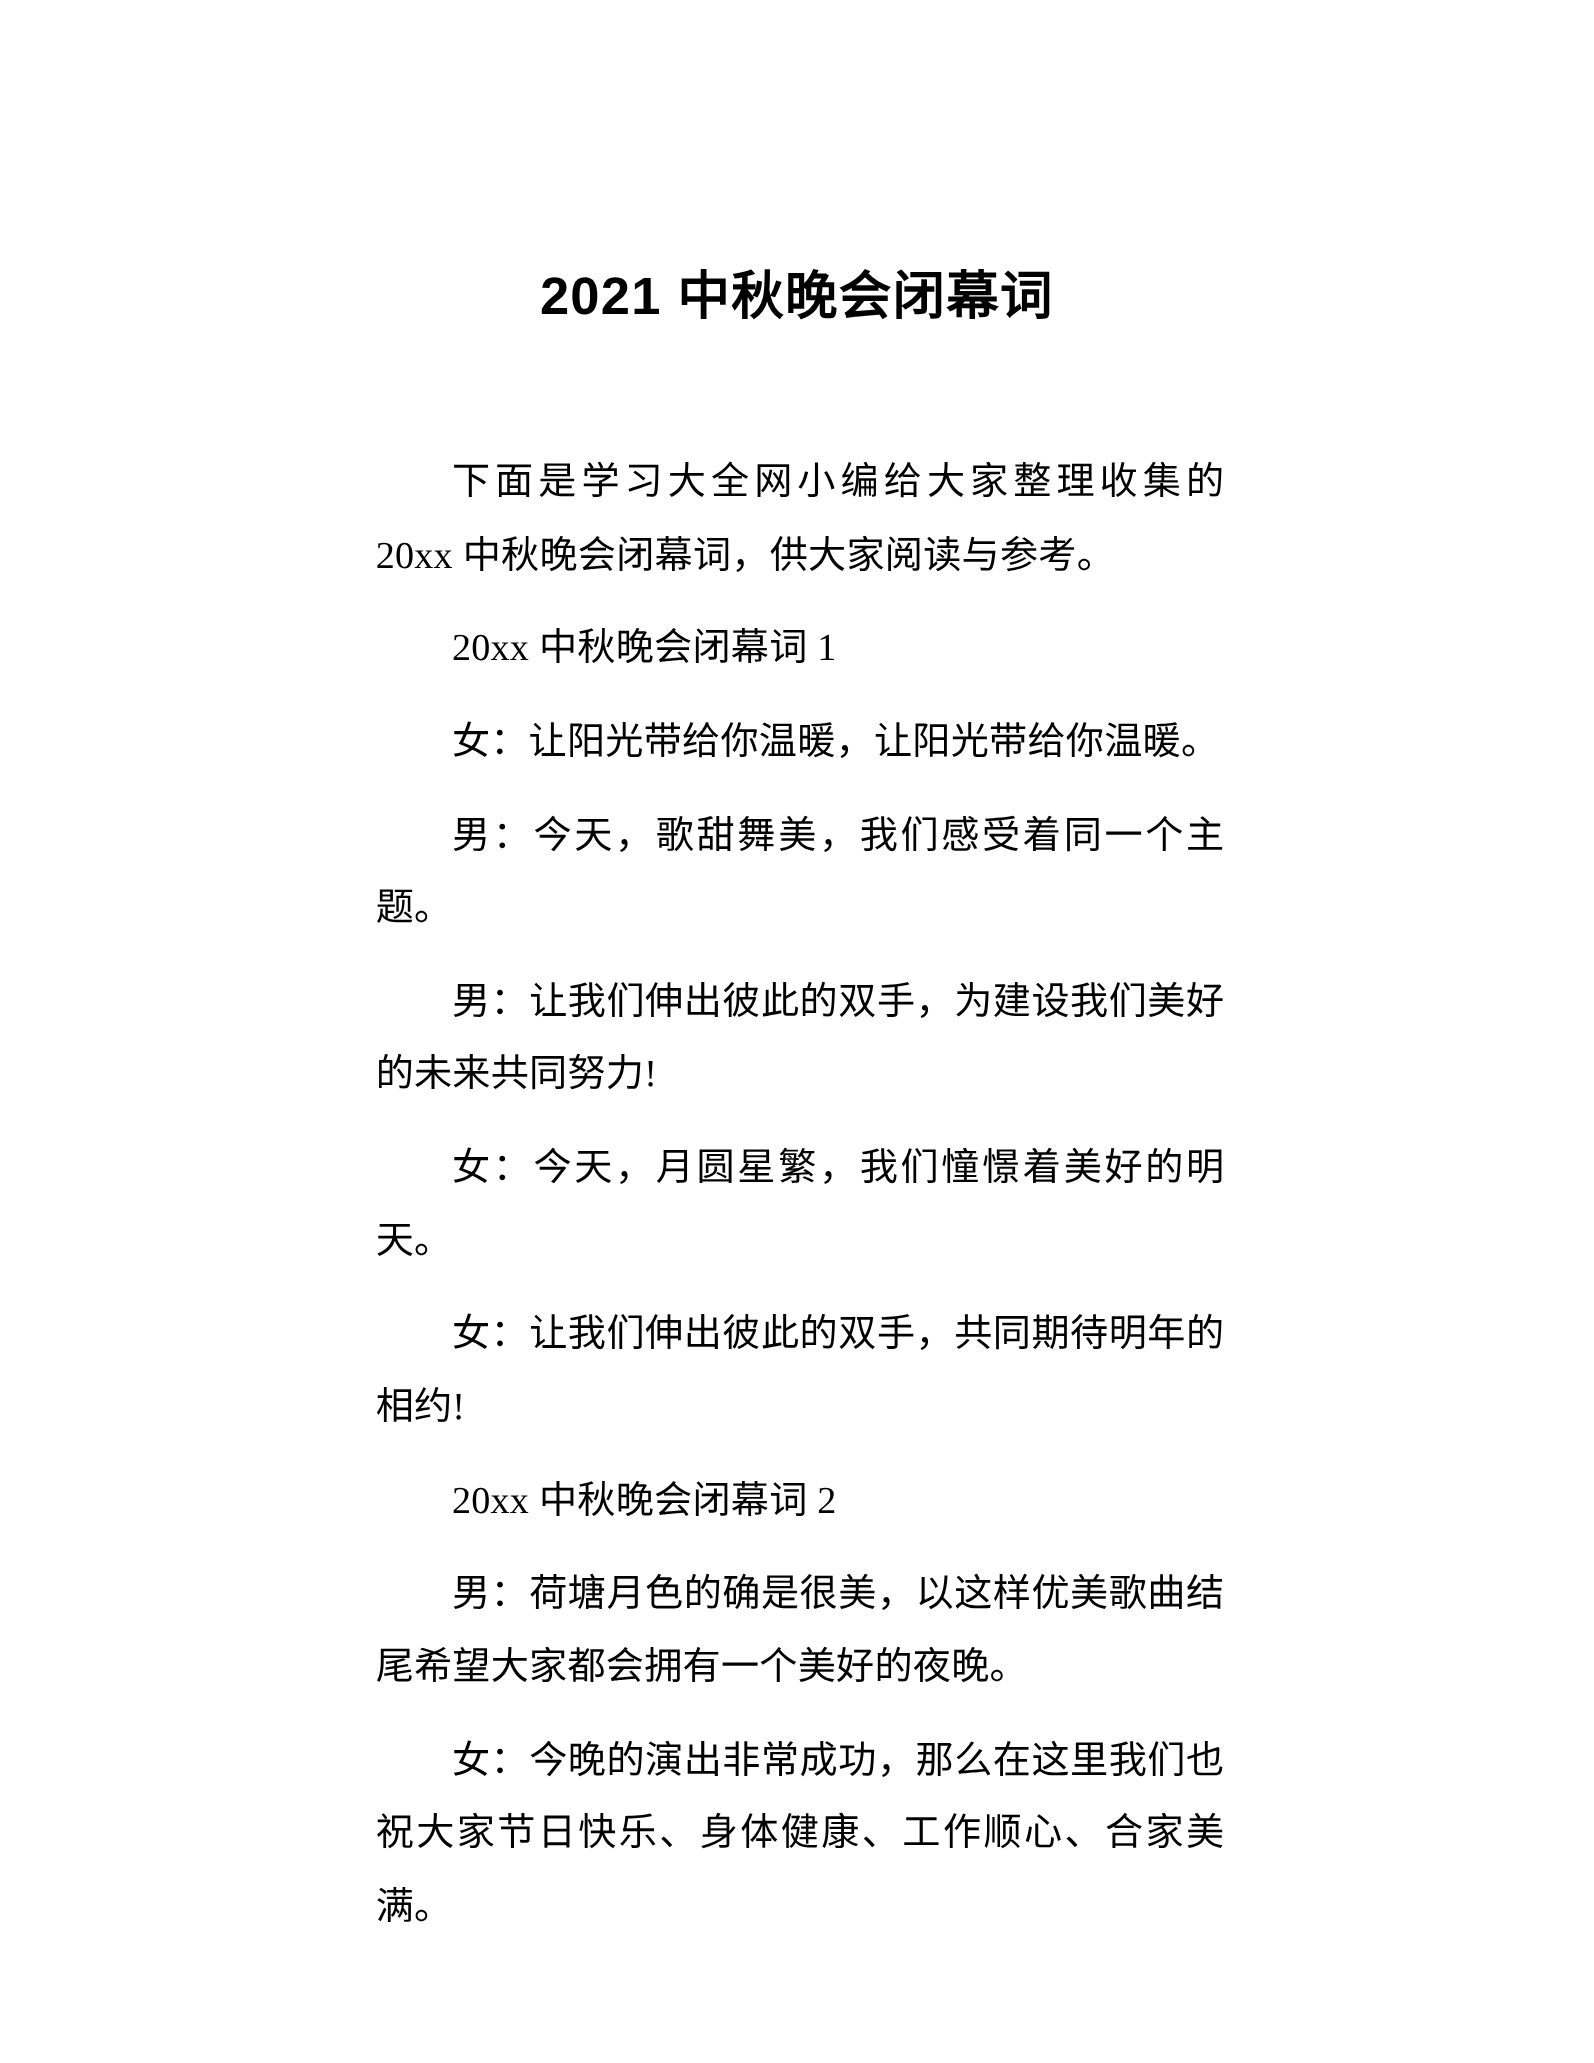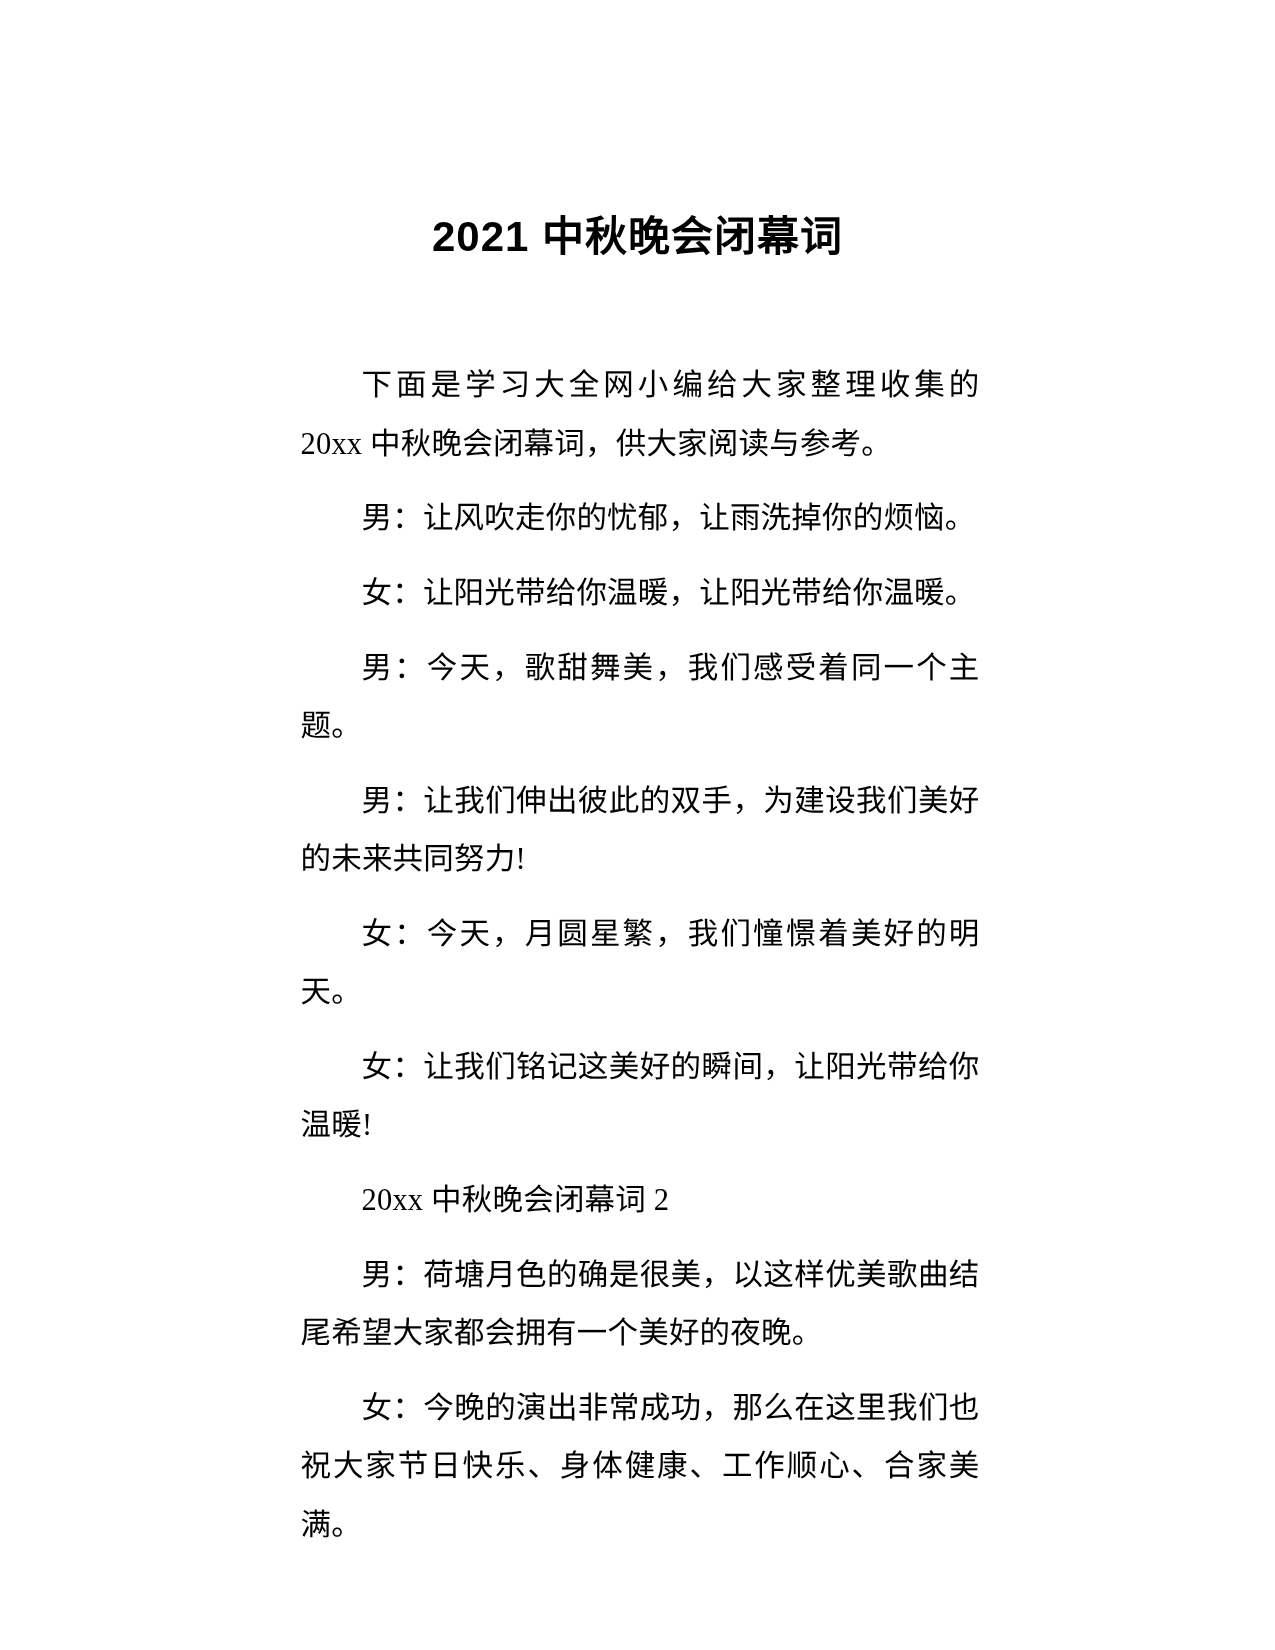--- a/index.html
+++ b/index.html
@@ -53,24 +53,24 @@
 <body>
 
 <div class="page">
 
   <h1 class="doc-title">2021 中秋晚会闭幕词</h1>
 
   <div class="spacer-top"></div>
 
   <div class="body-block">
     <p class="para indent">下面是学习大全网小编给大家整理收集的 20xx 中秋晚会闭幕词，供大家阅读与参考。</p>
-    <p class="para indent">男：让风吹走你的忧郁，让雨洗掉你的烦恼。</p>
+    <p class="para indent">20xx 中秋晚会闭幕词 1</p>
     <p class="para indent">女：让阳光带给你温暖，让阳光带给你温暖。</p>
     <p class="para indent">男：今天，歌甜舞美，我们感受着同一个主题。</p>
     <p class="para indent">男：让我们伸出彼此的双手，为建设我们美好的未来共同努力!</p>
     <p class="para indent">女：今天，月圆星繁，我们憧憬着美好的明天。</p>
-    <p class="para indent">女：让我们铭记这美好的瞬间，让阳光带给你温暖!</p>
+    <p class="para indent">女：让我们伸出彼此的双手，共同期待明年的相约!</p>
     <p class="para indent">20xx 中秋晚会闭幕词 2</p>
     <p class="para indent">男：荷塘月色的确是很美，以这样优美歌曲结尾希望大家都会拥有一个美好的夜晚。</p>
     <p class="para indent">女：今晚的演出非常成功，那么在这里我们也祝大家节日快乐、身体健康、工作顺心、合家美满。</p>
   </div>
 
 </div>
 
 </body></html>

